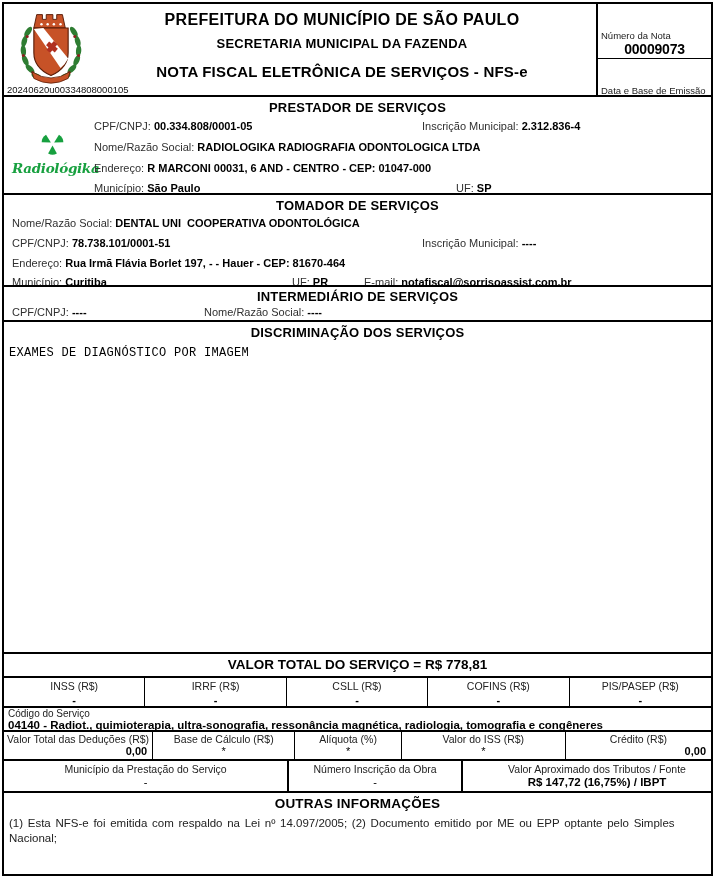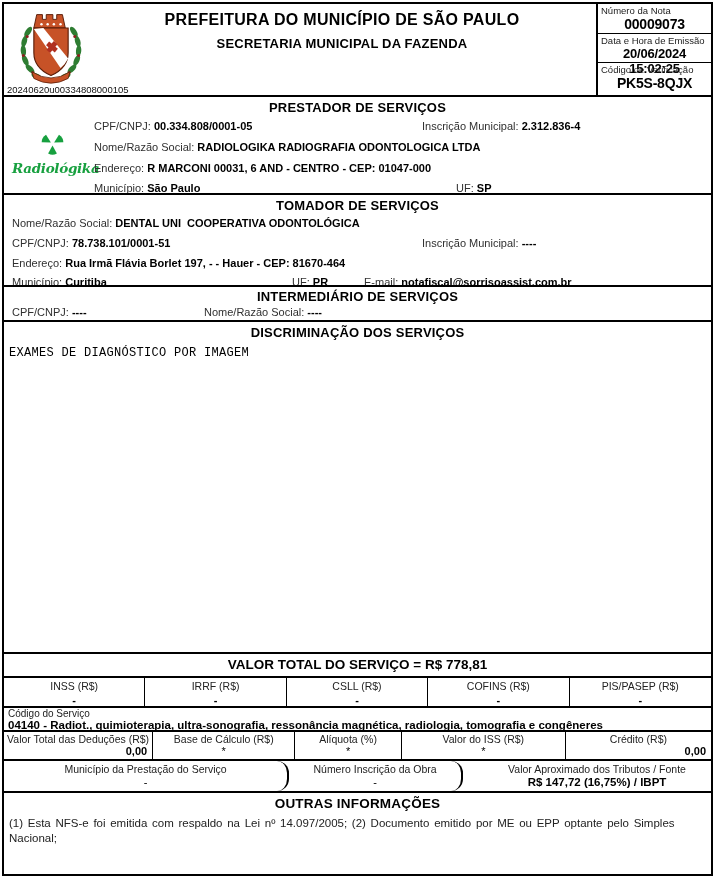--- a/index.html
+++ b/index.html
@@ -17,21 +17,21 @@
 
   
   .sec.header { height:93px; }
   .crest-wrap { position:absolute; left:12px; top:3px; width:70px; height:80px; }
   .header-center { position:absolute; left:86px; right:117px; top:7px; text-align:center; }
   .h-title { font-size:16px; font-weight:bold; letter-spacing:.3px; }
   .h-sub { font-size:13px; font-weight:bold; margin-top:7px; letter-spacing:.2px; }
   .h-doctype { font-size:15px; font-weight:bold; margin-top:12px; letter-spacing:.2px; }
   .barcode-text { position:absolute; left:3px; bottom:0px; font-size:9.5px; color:#111; }
   .header-right { position:absolute; right:0; top:0; width:115px; height:100%; border-left:2px solid #000; }
-  .hr-group { height:29.6px; border-bottom:1.5px solid #000; padding-top:1px; }
+  .hr-group { height:29.6px; border-bottom:1.5px solid #000; padding-top:1px;margin-top:25px; }
   .hr-group:last-child { border-bottom:none; }
   .hr-label { font-size:9.5px; color:#222; padding-left:3px; }
   .hr-value { font-size:13px; font-weight:bold; text-align:center; letter-spacing:-.2px; }
 
   
   .sec.prestador { height:98px; }
   .logo-wrap { position:absolute; left:8px; top:34px; width:80px; text-align:center; }
   .logo-name { font-family:"DejaVu Serif", serif; font-style:italic; font-weight:bold;
                font-size:13.5px; color:#17a03f; letter-spacing:-.3px; }
   
@@ -59,21 +59,21 @@
   .sec.deducoes { height:29px; display:flex; }
   .ded-cell { border-right:1.5px solid #000; }
   .ded-cell:last-child { border-right:none; }
   .ded-cell .cell-label { padding-top:1px; text-align:center; }
   .ded-cell .cell-value { padding-top:0; text-align:center; font-weight:normal; }
   .ded-cell .cell-value.bold { font-weight:bold; }
   .ded-cell .cell-value.right { text-align:right; padding-right:5px; }
   .w1 { width:150px; } .w2 { width:143px; } .w3 { width:107px; } .w4 { width:165px; } .w5 { width:146px; }
   
   .sec.rodape { height:32px; display:flex; }
-  .rod-cell { border-right:2px solid #000; text-align:center;border-radius:12px; }
+  .rod-cell { border-right:2px solid #000; text-align:center; }
   .rod-cell:last-child { border-right:none; }
   .rod-cell .cell-label { padding-top:2px; }
   .rod-cell .cell-value { padding-top:1px; font-weight:normal; }
   .rod-cell .cell-value.bold { font-weight:bold; font-size:11.5px; }
   .r1 { width:295px; } .r2 { width:180px; } .r3 { width:236px;margin-left:20px; }
   
   .sec.outras { height:81px; }
   .outras-text { position:absolute; left:5px; top:23px; width:700px; font-size:11.5px;
                  color:#222; line-height:15px; word-spacing:1.5px; }
 </style>
@@ -122,29 +122,30 @@
           <rect x="33.5" y="36" width="5" height="12"></rect>
           <rect x="30" y="39.5" width="12" height="5"></rect>
         </g>
 
         <path d="M15,68 q20,13 40,0 l-2,7 q-18,10 -36,0 z" fill="#c75227" stroke="#5a1d08" stroke-width=".8"></path>
       </svg>
     </div>
     <div class="header-center">
       <div class="h-title">PREFEITURA DO MUNICÍPIO DE SÃO PAULO</div>
       <div class="h-sub">SECRETARIA MUNICIPAL DA FAZENDA</div>
+      <div class="h-doctype">NOTA FISCAL ELETRÔNICA DE SERVIÇOS - NFS-e</div>
     </div>
     <div class="barcode-text">20240620u00334808000105</div>
     <div class="header-right">
       <div class="hr-group">
         <div class="hr-label">Número da Nota</div>
         <div class="hr-value" style="font-size:14px">00009073</div>
       </div>
       <div class="hr-group">
-        <div class="hr-label">Data e Hora de Emissão</div>
+        <div class="hr-label">Data e Base de Emissão</div>
         <div class="hr-value">20/06/2024 15:02:25</div>
       </div>
       <div class="hr-group">
         <div class="hr-label">Código de Verificação</div>
         <div class="hr-value" style="font-size:14px">PK5S-8QJX</div>
       </div>
     </div>
   </div>
 
   <div class="sec prestador">

